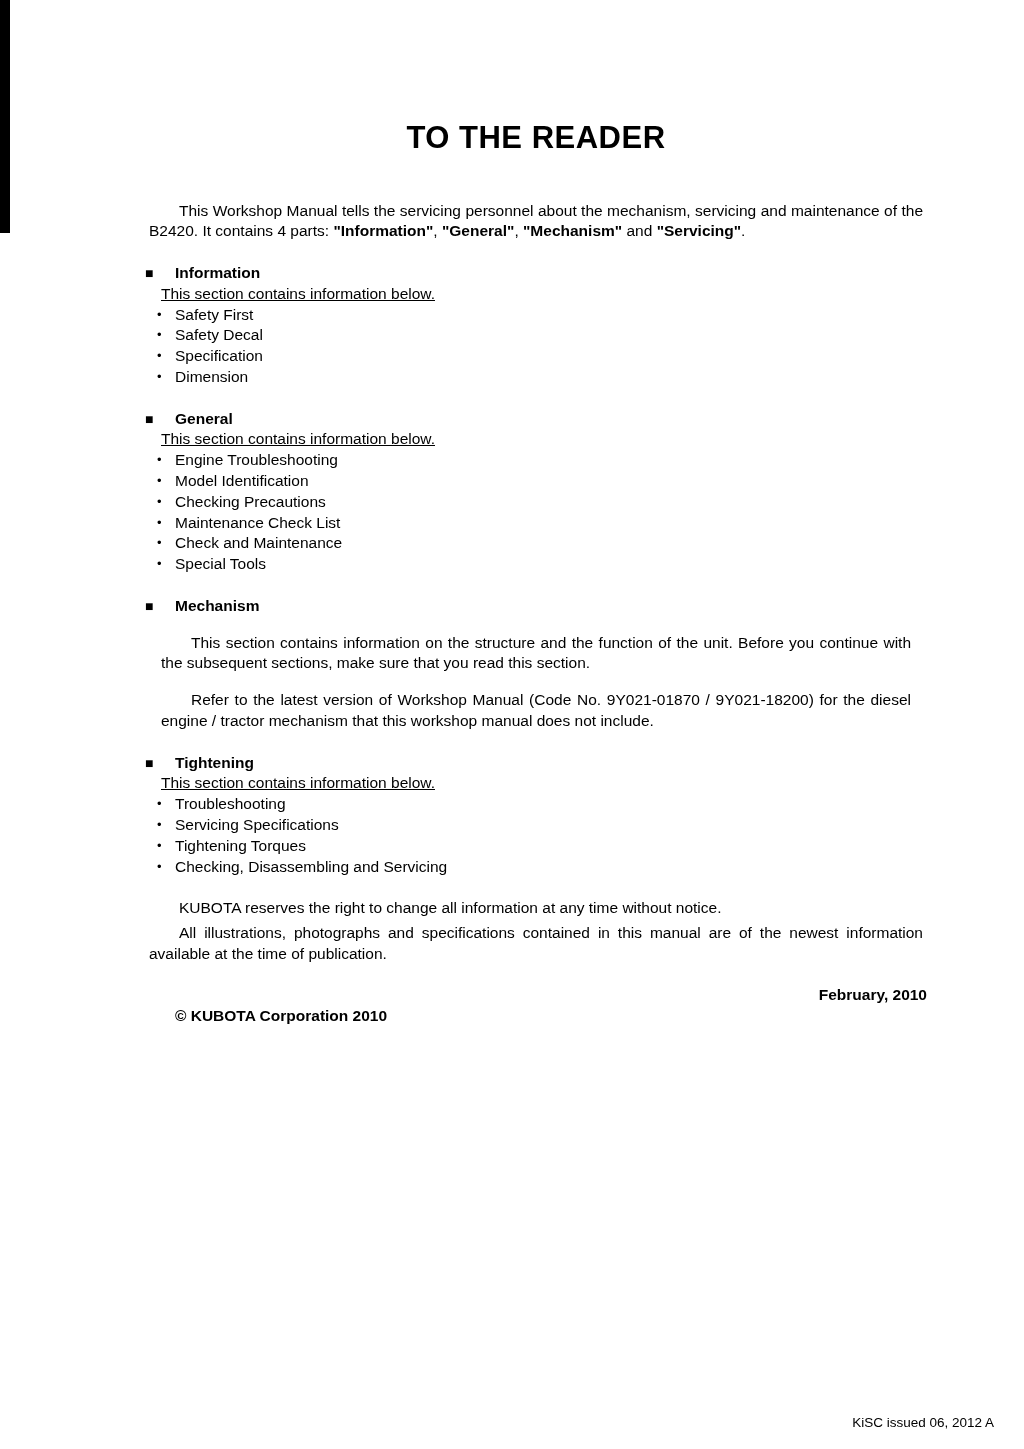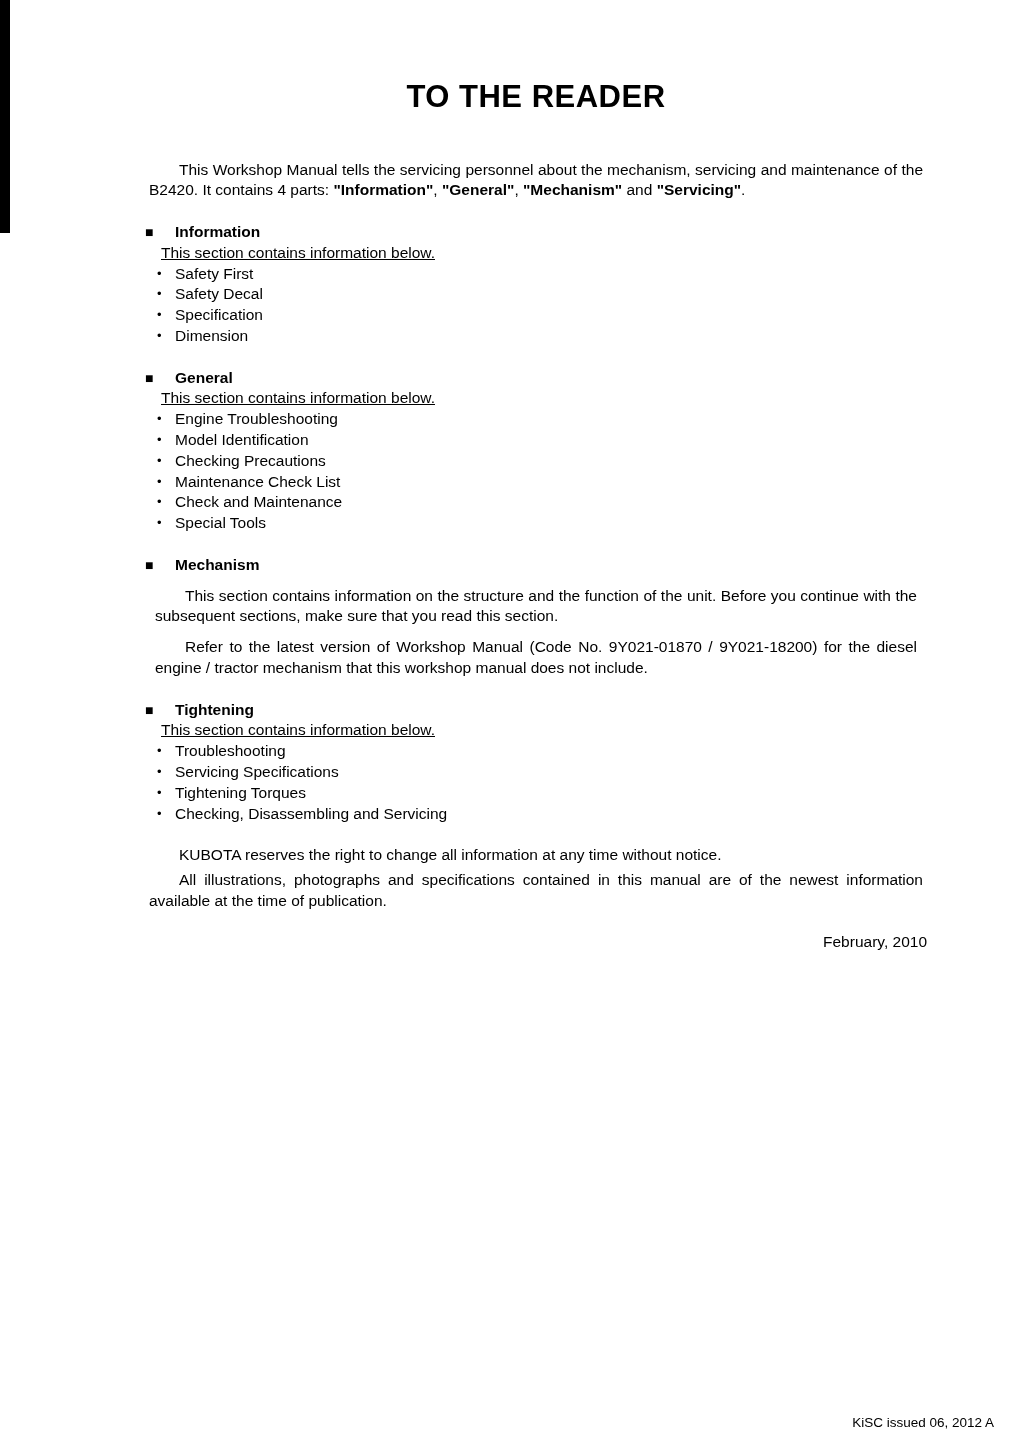--- a/index.html
+++ b/index.html
@@ -3,21 +3,21 @@
 <meta charset="utf-8">
 <style>
   html, body { margin: 0; padding: 0; background: #e8e8e8; }
   .page {
     position: relative;
     width: 1024px;
     height: 1449px;
     margin: 0 auto;
     background: #ffffff;
     box-sizing: border-box;
-    padding: 79px 97px 0 145px;
+    padding: 120px 97px 0 145px;
     font-family: "Liberation Sans", sans-serif;
     font-size: 15.5px;
     line-height: 20.8px;
     color: #000000;
     overflow: hidden;
   }
   .edge-tab {
     position: absolute;
     left: 0;
     top: 0;
@@ -60,26 +60,26 @@
     padding-left: 30px;
     margin: 0;
   }
   .dot-marker {
     position: absolute;
     left: 12px;
     top: 0;
     font-size: 13px;
     line-height: 20.8px;
   }
-  .section .body-para { margin: 10px; }
+  .section .body-para { margin: 16px; }
   .closing { margin-top: 20.8px; }
   .date-line {
     margin-top: 20.8px;
     text-align: right;
-    font-weight: normal;
+    font-weight: bold;
   }
   .copyright-line {
     margin-left: 30px;
     font-weight: bold;
   }
   .footer-note {
     position: absolute;
     right: 30px;
     bottom: 18px;
     font-size: 13.5px;
@@ -155,16 +155,17 @@
       <li><span class="dot-marker">•</span><span>Checking, Disassembling and Servicing</span></li>
     </ul>
   </div>
 
   <div class="closing">
     <p class="body-para">KUBOTA reserves the right to change all information at any time without notice.</p>
     <p class="body-para">All illustrations, photographs and specifications contained in this manual are of the newest information available at the time of publication.</p>
   </div>
 
   <div class="date-line">February, 2010</div>
+  <div class="copyright-line">© KUBOTA Corporation 2010</div>
 
   <div class="footer-note">KiSC issued 06, 2012 A</div>
 
 </div>
 
 </body></html>

